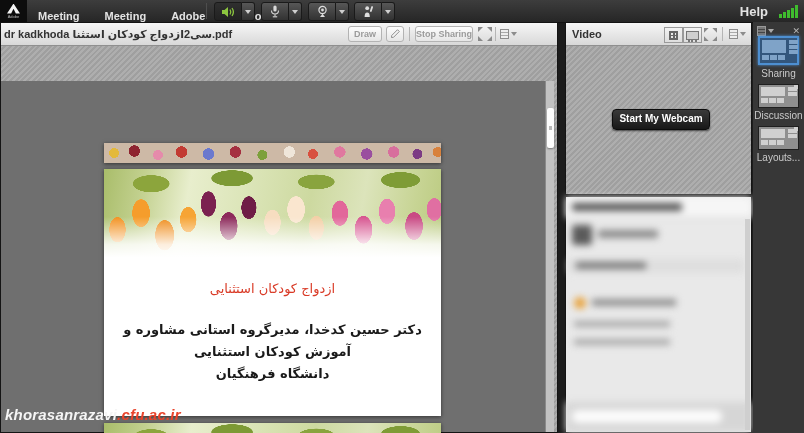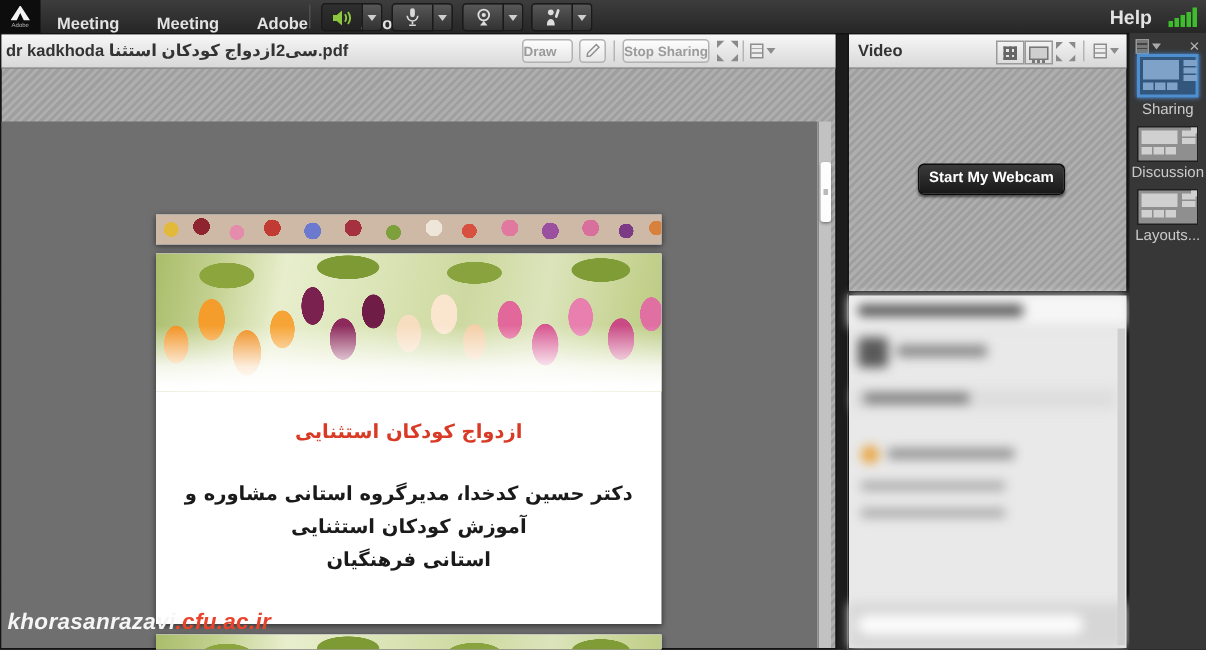--- a/index.html
+++ b/index.html
@@ -32,21 +32,21 @@
   .sbar{width:3px;background:#3fbc2e;}
   
   .pod{position:absolute;background:repeating-linear-gradient(315deg,#aeaeae 0 2px,#9f9f9f 2px 4px);
        border:1px solid #141414;box-sizing:border-box;}
   .pod-header{position:absolute;left:0;top:0;right:0;height:22px;
               background:linear-gradient(#f7f7f7,#d8d8d8);border-bottom:1px solid #8f8f8f;}
   .pod-title{position:absolute;left:3px;top:0;line-height:22px;font-size:11px;
              font-weight:bold;color:#333;white-space:nowrap;}
   .pbtn{position:absolute;top:3px;height:16px;box-sizing:border-box;
         background:linear-gradient(#fdfdfd,#e6e6e6);border:1px solid #b3b3b3;border-radius:3px;
-        font-size:9px;color:#9b9b9b;line-height:14px;font-weight:bold;}
+        font-size:9px;color:#9b9b9b;text-align:center;line-height:14px;font-weight:bold;}
   .hsep{position:absolute;top:4px;width:1px;height:14px;background:#b5b5b5;}
   .pod-menu{position:absolute;top:6px;width:17px;height:10px;display:flex;align-items:center;gap:2px;}
   .pm-box{width:9px;height:8px;border:1px solid #8d8d8d;
           background:linear-gradient(#eee 0 2px,#aaa 2px 3px,#eee 3px 5px,#aaa 5px 6px,#eee 6px);}
   .tri2{width:0;height:0;border-left:3px solid transparent;border-right:3px solid transparent;
         border-top:4px solid #8d8d8d;}
   
   #sharePod{left:0;top:22px;width:558px;height:411px;}
   .docarea{position:absolute;left:0;top:58px;width:544px;bottom:0;background:#6f6f6f;}
   .vscroll{position:absolute;left:544px;top:58px;width:9px;bottom:0;background:#c2c2c2;
@@ -92,21 +92,21 @@
       radial-gradient(ellipse 13px 20px at 50% 58%,#f7ddc0 0 62%,rgba(0,0,0,0) 64%),
       radial-gradient(ellipse 14px 21px at 57% 44%,#fae6cf 0 62%,rgba(0,0,0,0) 64%),
       radial-gradient(ellipse 12px 19px at 63% 64%,#f3cfa6 0 62%,rgba(0,0,0,0) 64%),
       radial-gradient(ellipse 13px 20px at 70% 48%,#e2679a 0 62%,rgba(0,0,0,0) 64%),
       radial-gradient(ellipse 14px 22px at 77% 66%,#d75590 0 62%,rgba(0,0,0,0) 64%),
       radial-gradient(ellipse 13px 20px at 84% 46%,#e87fae 0 62%,rgba(0,0,0,0) 64%),
       radial-gradient(ellipse 14px 22px at 92% 62%,#c94a84 0 62%,rgba(0,0,0,0) 64%),
       radial-gradient(ellipse 12px 18px at 98% 44%,#e06fa2 0 62%,rgba(0,0,0,0) 64%),
       linear-gradient(100deg,#a9bd6a 0%,#c3d190 12%,#e8eecd 25%,#d9e3b4 45%,#cdd9a0 60%,#dce4bb 75%,#c7d494 90%,#b9c97e 100%);}
   .slide-title{position:absolute;left:0;right:0;top:112px;text-align:center;direction:rtl;
-               font-family:"DejaVu Sans",sans-serif;font-size:13px;font-weight:bold;color:#d93a26;}
+               font-family:"DejaVu Sans",sans-serif;font-size:13px;font-weight:normal;color:#d93a26;}
   .slide-body{position:absolute;left:10px;right:10px;top:150px;text-align:center;direction:rtl;
               font-family:"DejaVu Sans",sans-serif;font-size:13px;font-weight:bold;color:#1a1a1a;
               line-height:22px;}
   .wm-text{position:absolute;left:4px;top:383px;z-index:6;font-style:italic;font-weight:800;
            font-size:15px;letter-spacing:.2px;white-space:nowrap;}
   .wm-name{color:#f5f5f5;} .wm-domain{color:#e8432b;}
   
   #videoPod{left:565px;top:22px;width:187px;height:173px;}
   .seg{position:absolute;left:98px;top:4px;display:flex;}
   .seg-cell{width:17px;height:14px;border:1px solid #9a9a9a;background:linear-gradient(#f2f2f2,#ddd);
@@ -267,21 +267,21 @@
     <div class="docarea">
       <div class="slide" id="slidePrev">
         <div class="collage"></div>
       </div>
       <div class="slide" id="slideMain">
         <div class="tulips"></div>
         <div class="slide-title">ازدواج کودکان استثنایی</div>
         <div class="slide-body">
           <div>دکتر حسین کدخدا، مدیرگروه استانی مشاوره و</div>
           <div>آموزش کودکان استثنایی</div>
-          <div>استانی فرهنگیان</div>
+          <div>دانشگاه فرهنگیان</div>
         </div>
       </div>
       <div class="slide" id="slideNext">
         <div class="tulips"></div>
       </div>
 
     </div>
 
     <div class="vscroll">
       <div class="vthumb"></div>

